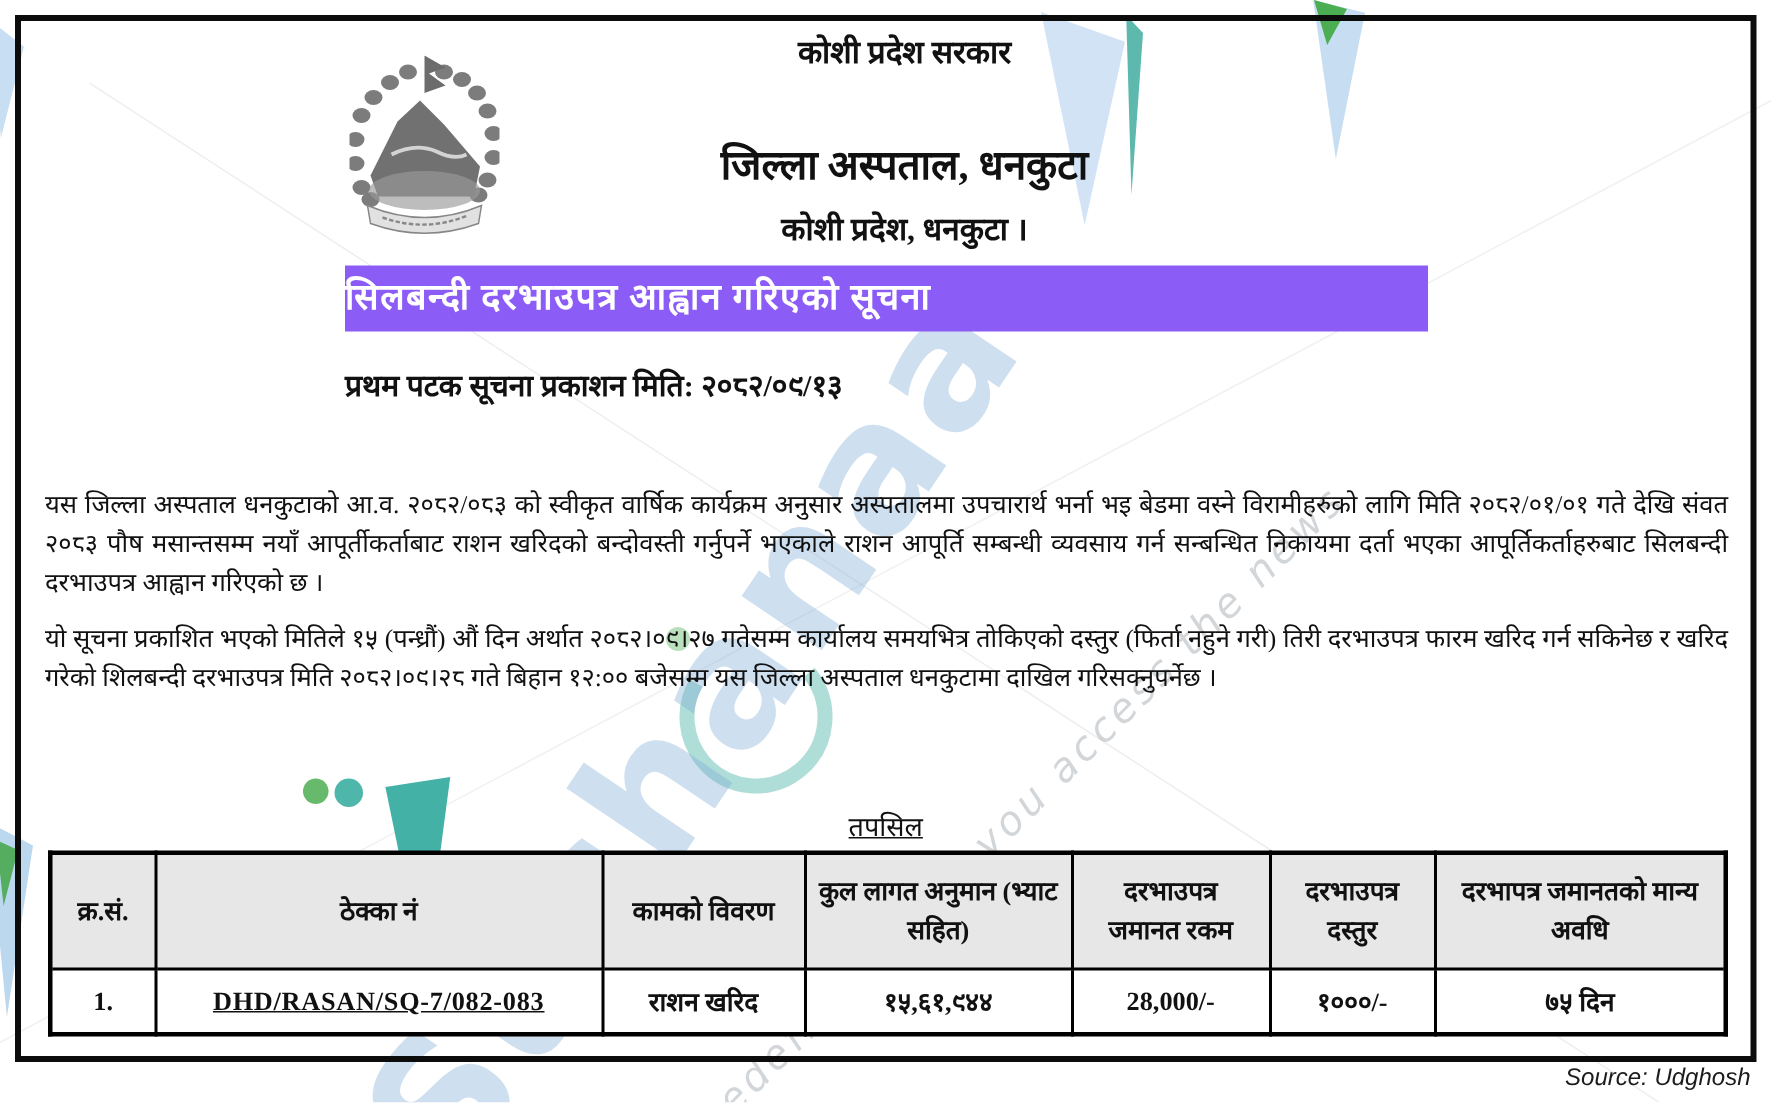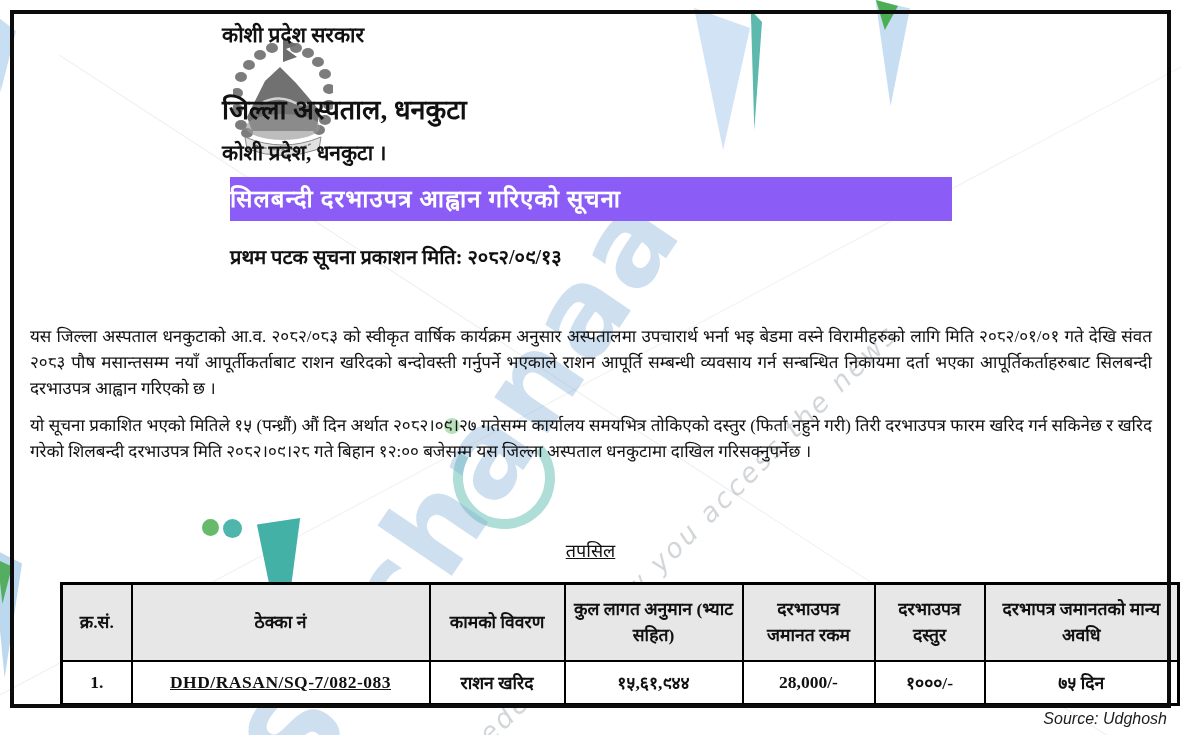--- a/index.html
+++ b/index.html
@@ -47,39 +47,39 @@
   .dot-green { position:absolute; left:202px; top:519px; width:17px; height:17px;
                border-radius:50%; background:#4cae52; opacity:.85; }
   .dot-teal  { position:absolute; left:223px; top:519px; width:19px; height:19px;
                border-radius:50%; background:#2fa99b; opacity:.85; }
   
   .content { position:absolute; inset:0; z-index:2; }
   .doc-border { position:absolute; left:10px; top:10px; width:1161px; height:698px;
     border:4px solid #0c0c0c; z-index:3; pointer-events:none; }
   .emblem { position:absolute; left:233px; top:37px; width:100px; height:126px;
     filter:blur(0.4px); opacity:.88; }
-  .hdr { position:absolute; left:222px; width:722px; text-align:left; font-weight:bold; }
+  .hdr { position:absolute; left:242px; width:722px; text-align:center; font-weight:bold; }
   .hdr-gov      { top:20px;  font-size:21px; }
   .hdr-ministry { top:58px;  font-size:21px; }
   .hdr-office   { top:90px;  font-size:27px; }
   .hdr-address  { top:138px; font-size:21px; }
   .banner { position:absolute; left:230px; top:177px; width:722px; height:44px;
     background:#8b5cf6; color:#fff; font-weight:bold; font-size:24px; text-align:left;
     line-height:44px; letter-spacing:1px; }
   .pub-date { position:absolute; left:230px; top:243px; width:722px; 
     font-weight:bold; font-size:20px; }
   .notice-no { position:absolute; left:230px; top:281px; width:722px; text-align:center;
     font-weight:bold; font-size:20px; }
   .paras { position:absolute; left:30px; top:324px; width:1122px; }
   .paras p { font-size:17px; line-height:26px; text-align:justify; margin-bottom:11px; }
   .tapasil { position:absolute; left:32px; top:538px; width:1117px; text-align:center;
     font-weight:normal; font-size:18px; }
   .tapasil span { text-decoration:underline; }
-  table.sched { position:absolute; left:32px; top:582px; width:1117px;
-    border-collapse:collapse; table-layout:fixed;margin-left:28px; }
+  table.sched { position:absolute; left:32px; top:567px; width:1117px;
+    border-collapse:collapse; table-layout:fixed; }
   table.sched th, table.sched td { border:2px solid #000; text-align:center;
     font-family:"Liberation Serif","DejaVu Serif",serif; }
   table.sched { border:3px solid #000; }
   table.sched th { background:#e7e7e7; height:77px; font-size:17.5px; font-weight:bold;
     padding:4px 8px; line-height:26px; }
   table.sched td { background:#fff; height:44px; font-size:17.5px; font-weight:bold; }
   td.latin { font-family:"Liberation Serif",serif; letter-spacing:.5px;text-decoration:underline; }
   .source { position:absolute; right:14px; top:710px; font-family:"Liberation Sans",sans-serif;
     font-style:italic; font-size:16px; color:#1c1c1c; z-index:2; }
 </style>

